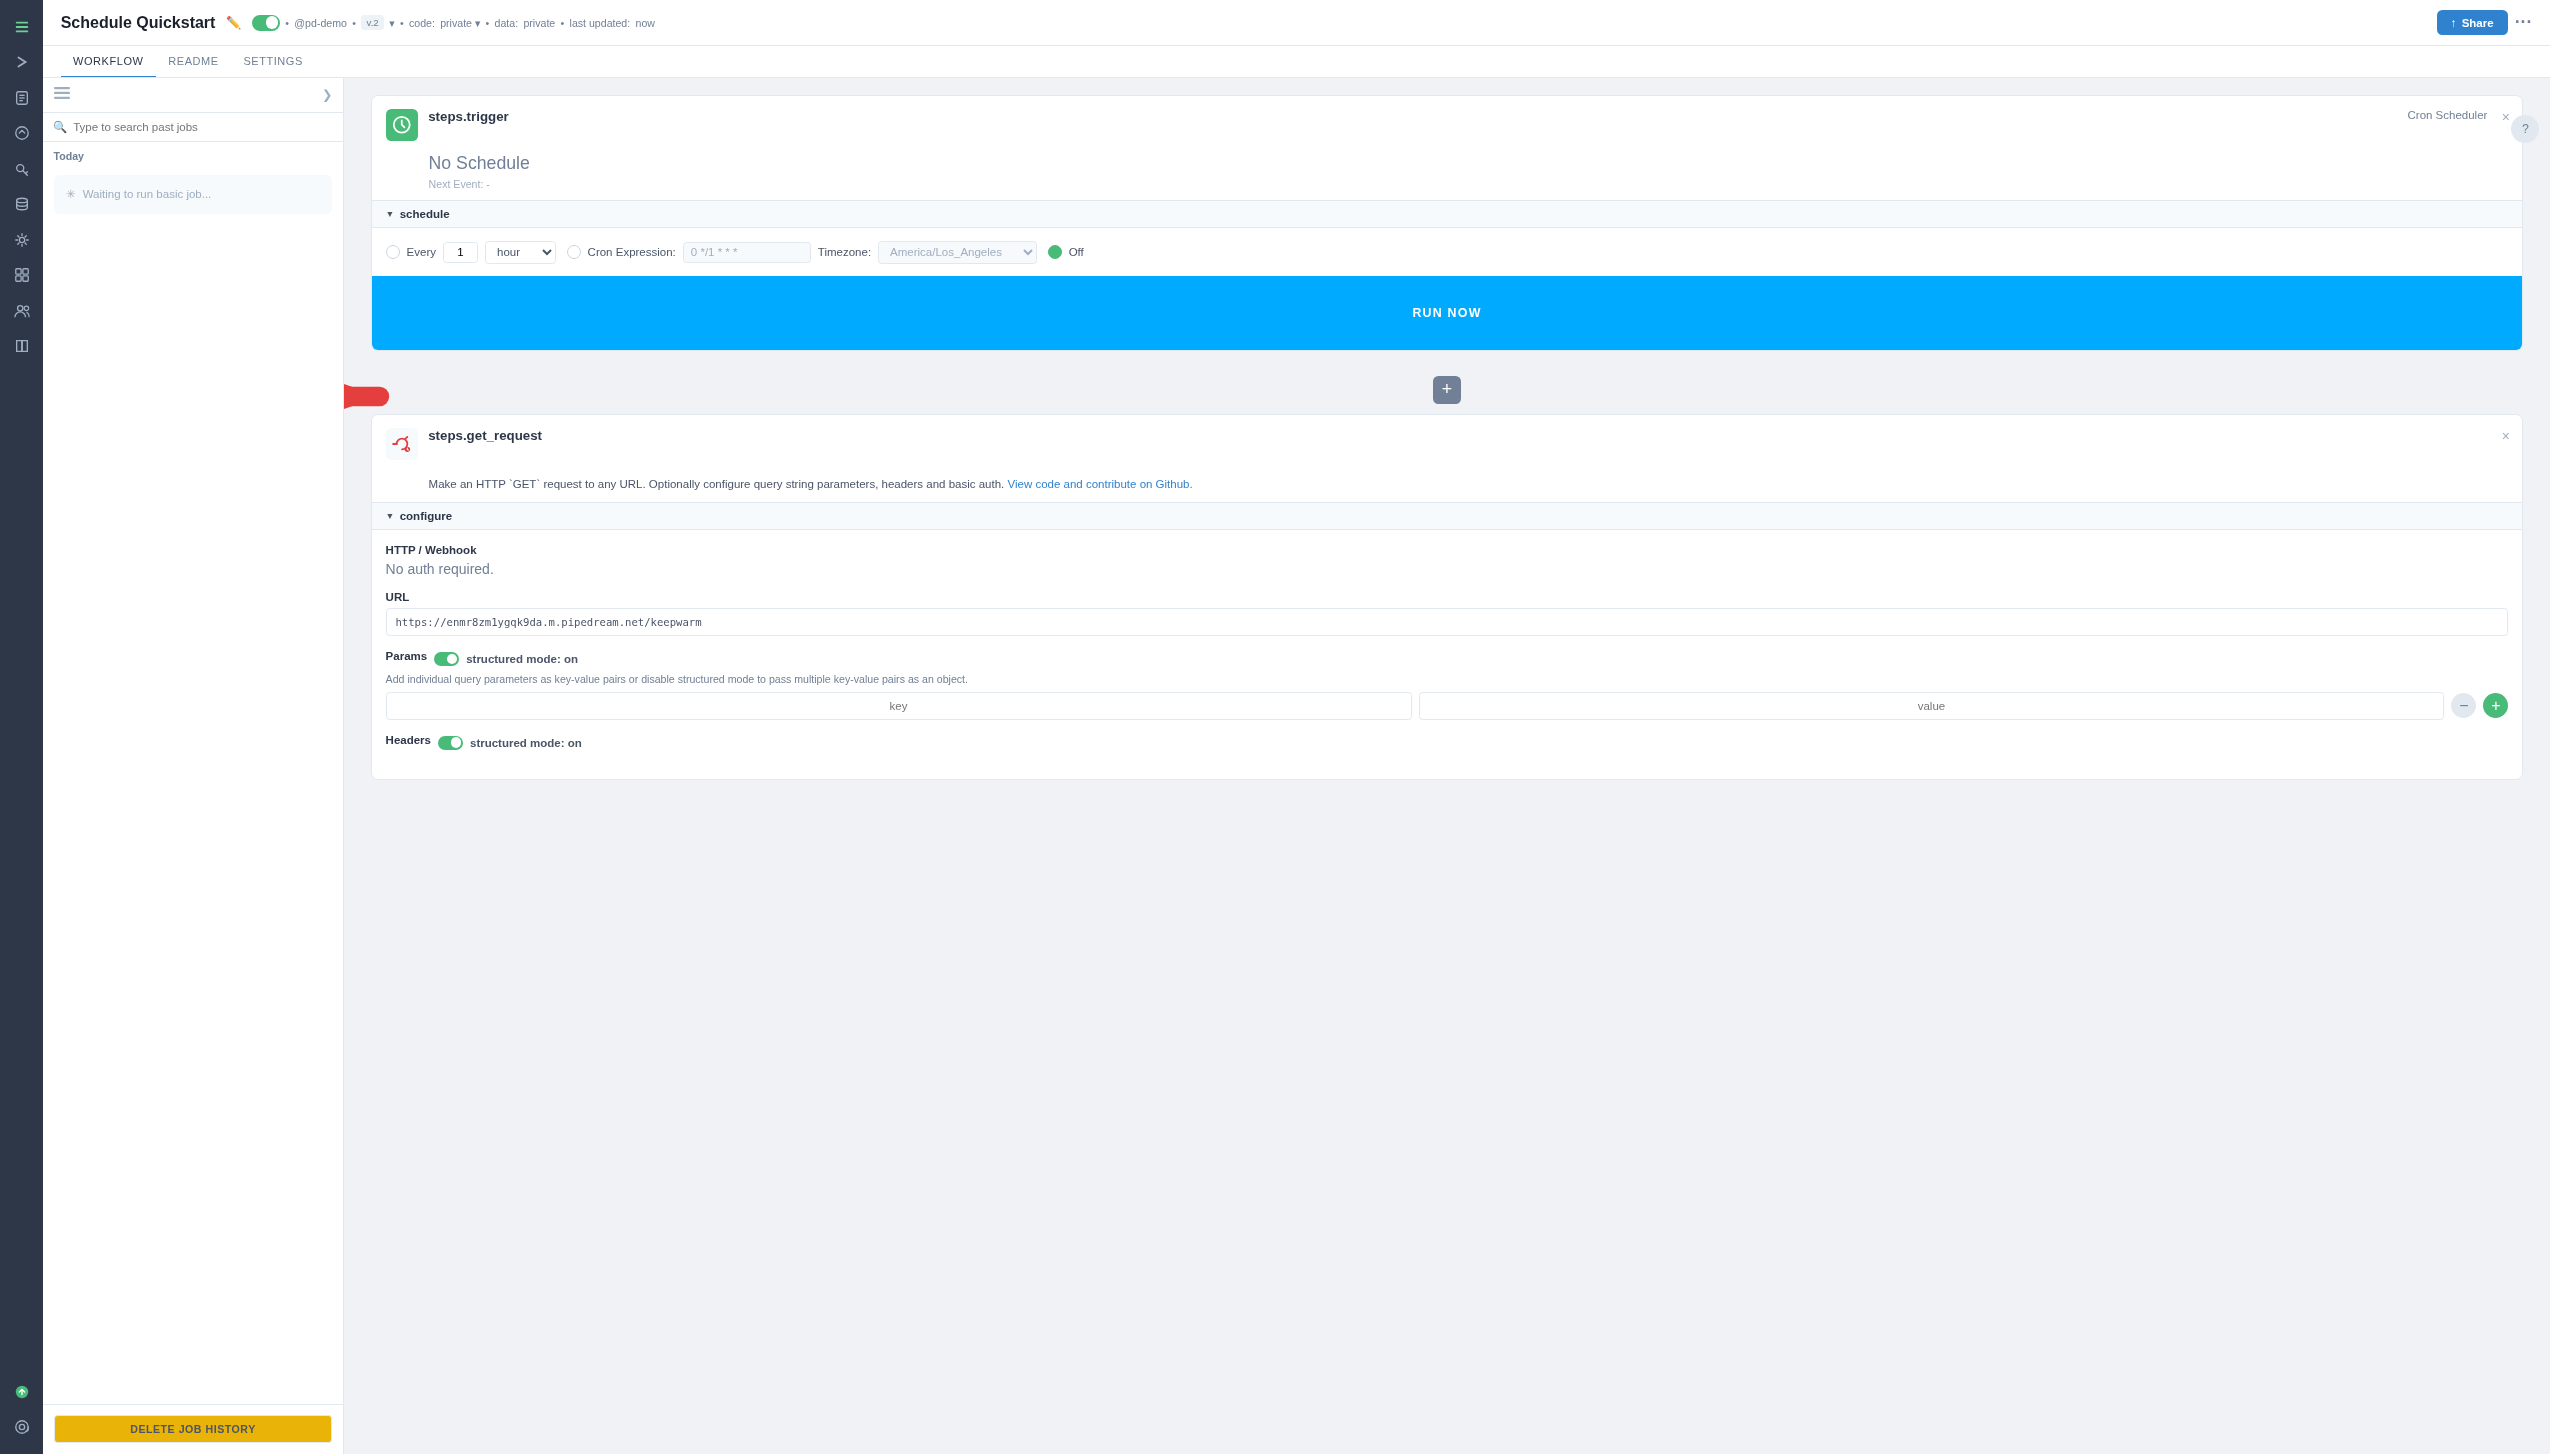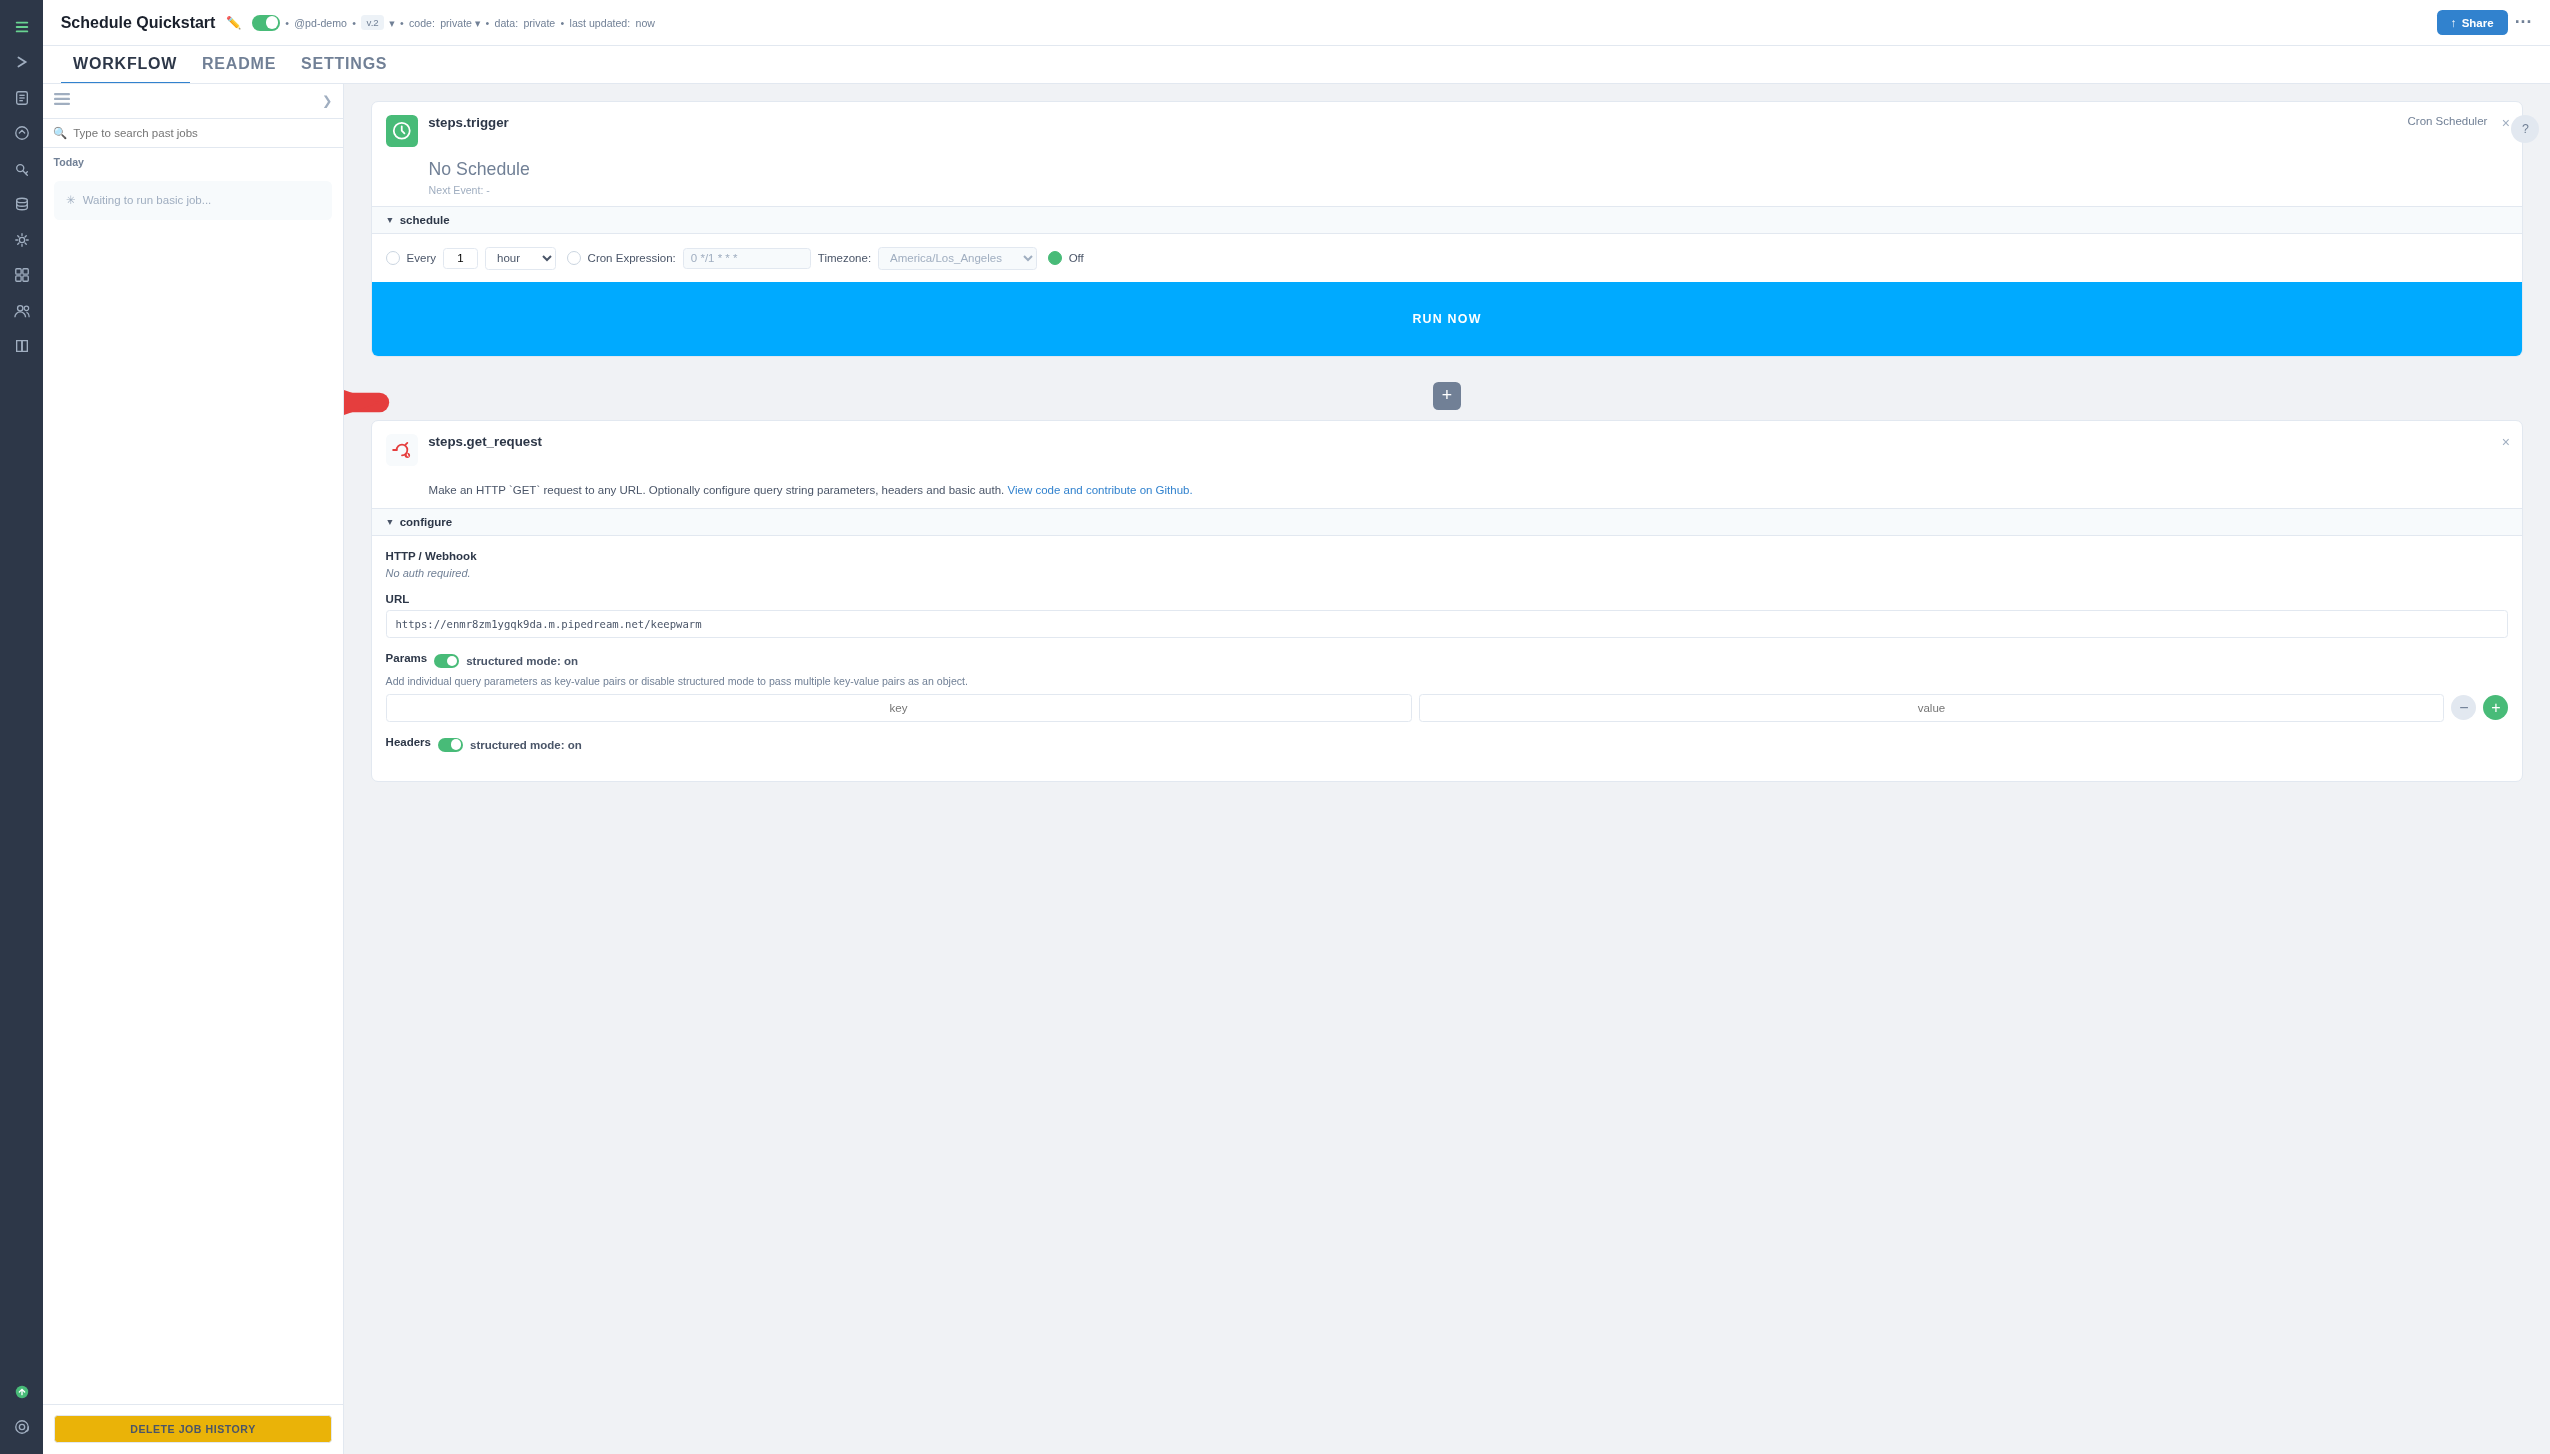--- a/index.html
+++ b/index.html
@@ -68,22 +68,22 @@
     
     .tabs-bar {
       background: #fff;
       border-bottom: 0.9px solid #e2e8f0;
       display: flex;
       padding: 0 17.7px;
       flex-shrink: 0;
     }
     .tab {
       padding: 8.9px 12.4px;
-      font-size: 16px;
-      font-weight: 700;
+      font-size: 11px;
+      font-weight: 400;
       color: #718096;
       cursor: pointer;
       border-bottom: 1.8px solid transparent;
       text-transform: uppercase;
       letter-spacing: 0.05em;
     }
     .tab.active { color: #2d3748; border-bottom-color: #3182ce; }
 
     
     .content-area { display: flex; flex: 1; overflow: hidden; }
@@ -248,21 +248,21 @@
     }
 
     
     .step-description { padding: 3.5px 14px 8.9px 57px; font-size: 11.5px; color: #4a5568; line-height: 1.5; }
     .step-link { color: #3182ce; cursor: pointer; text-decoration: none; }
 
     
     .configure-body { padding: 14px; }
     .field-group { margin-bottom: 14px; }
     .field-label { font-size: 11.5px; font-weight: 600; color: #2d3748; margin-bottom: 5.3px; }
-    .field-sublabel { font-size: 11px; color: #718096; font-style: italic; }
+    .field-sublabel { font-size: 14px; color: #718096; }
     .url-input {
       width: 100%; border: 0.9px solid #e2e8f0; border-radius: 3.5px;
       padding: 7px 8.9px; font-size: 10.6px; font-family: monospace;
       color: #4a5568;
     }
     .params-row { display: flex; align-items: center; gap: 7px; margin-bottom: 5.3px; }
     .toggle-sm {
       width: 25px; height: 14px; background: #48bb78; border-radius: 7px;
       position: relative; cursor: pointer;
     }

